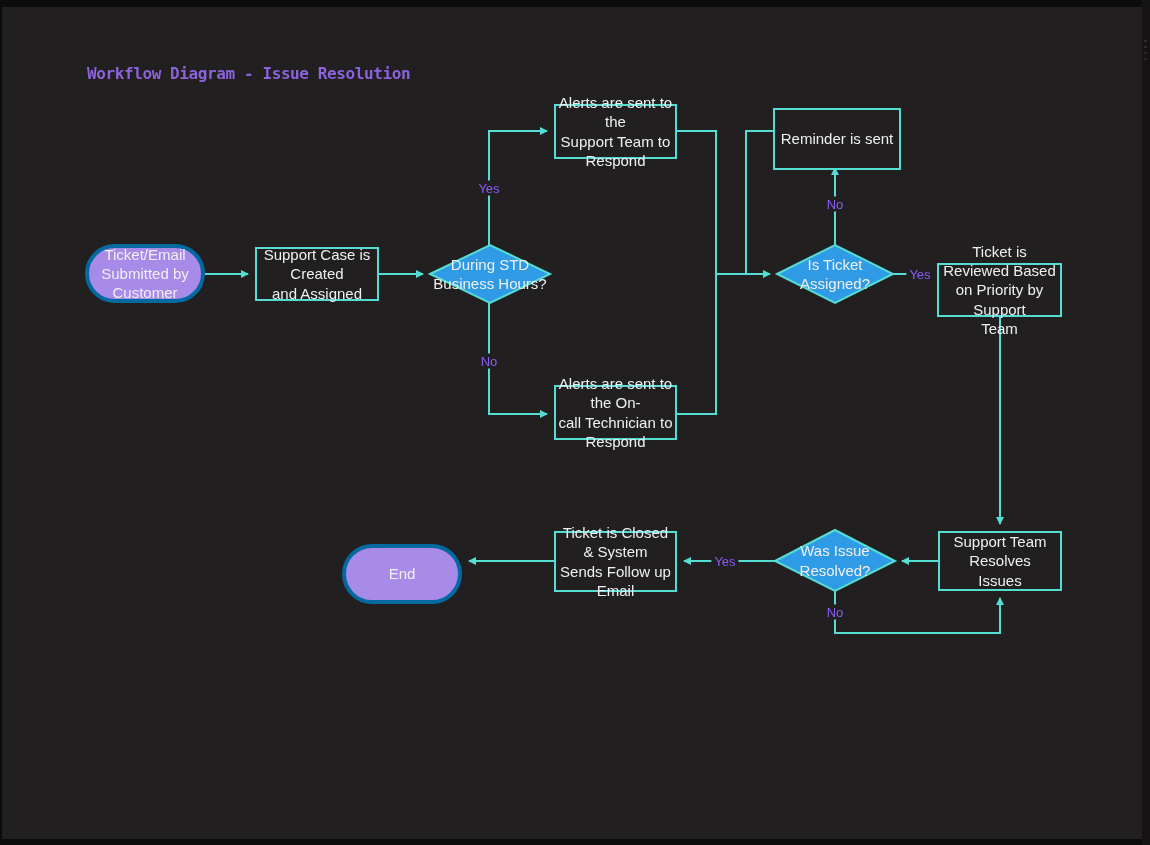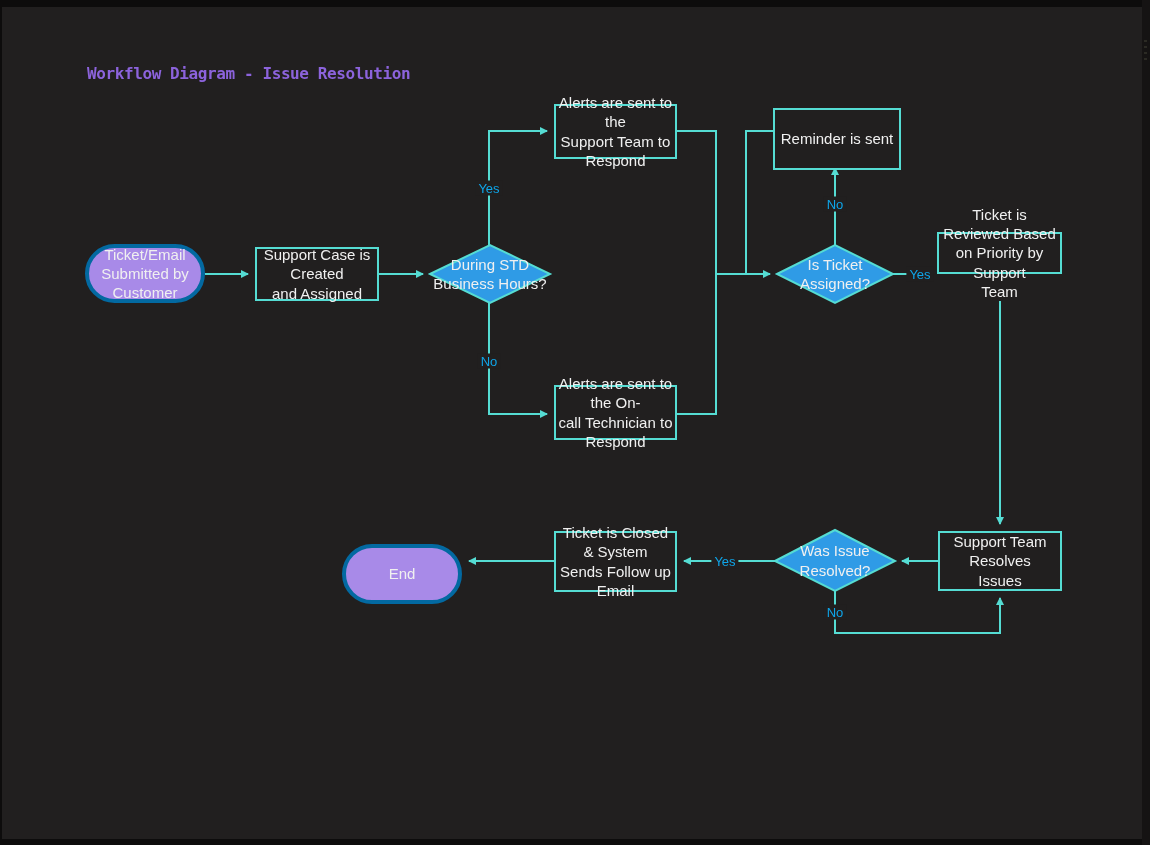--- a/index.html
+++ b/index.html
@@ -52,21 +52,21 @@
     border:4px solid #0369a1;
     border-radius:30px;
   }
   .decision-label{
     
   }
   .edge-label{
     position:absolute;
     transform:translate(-50%,-50%);
     background:#211f1f;
-    color:#0ea5e9;
+    color:#8b5cf6;
     font-size:13px;
     padding:0 3px;
     white-space:nowrap;
   }
 </style>
 </head>
 <body>
 
 <div id="screen">
   <div id="canvas"></div>
@@ -132,21 +132,21 @@
 
   <div class="node process" style="left:773px;top:100px;width:128px;height:62px;margin-top:8px;">
     <span>Reminder is sent</span>
   </div>
 
   <div class="node decision-label" style="left:777px;top:245px;width:116px;height:58px;">
     <span>Is Ticket
 Assigned?</span>
   </div>
 
-  <div class="node process" style="left:937px;top:232px;width:125px;height:42px;">
+  <div class="node process" style="left:937px;top:263px;width:125px;height:54px;">
     <span>Ticket is Reviewed Based
 on Priority by Support
 Team</span>
   </div>
 
   <div class="node process" style="left:938px;top:531px;width:124px;height:60px;align-items:center;">
     <span>Support Team Resolves
 Issues</span>
   </div>
 

